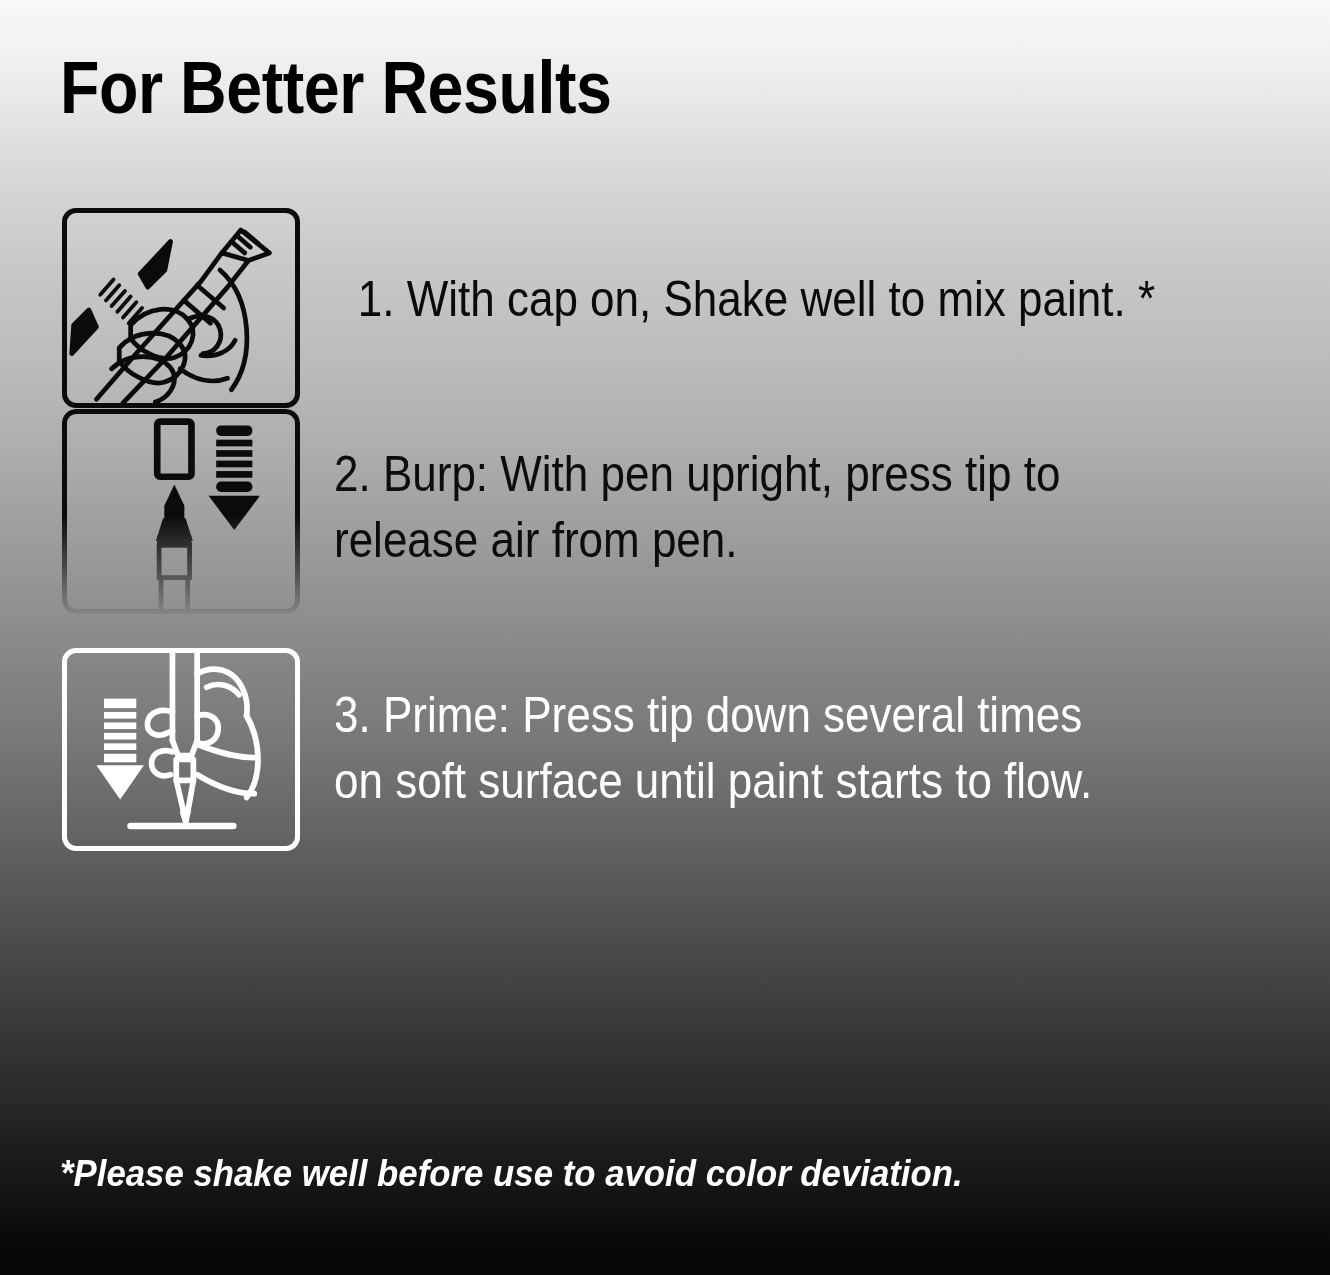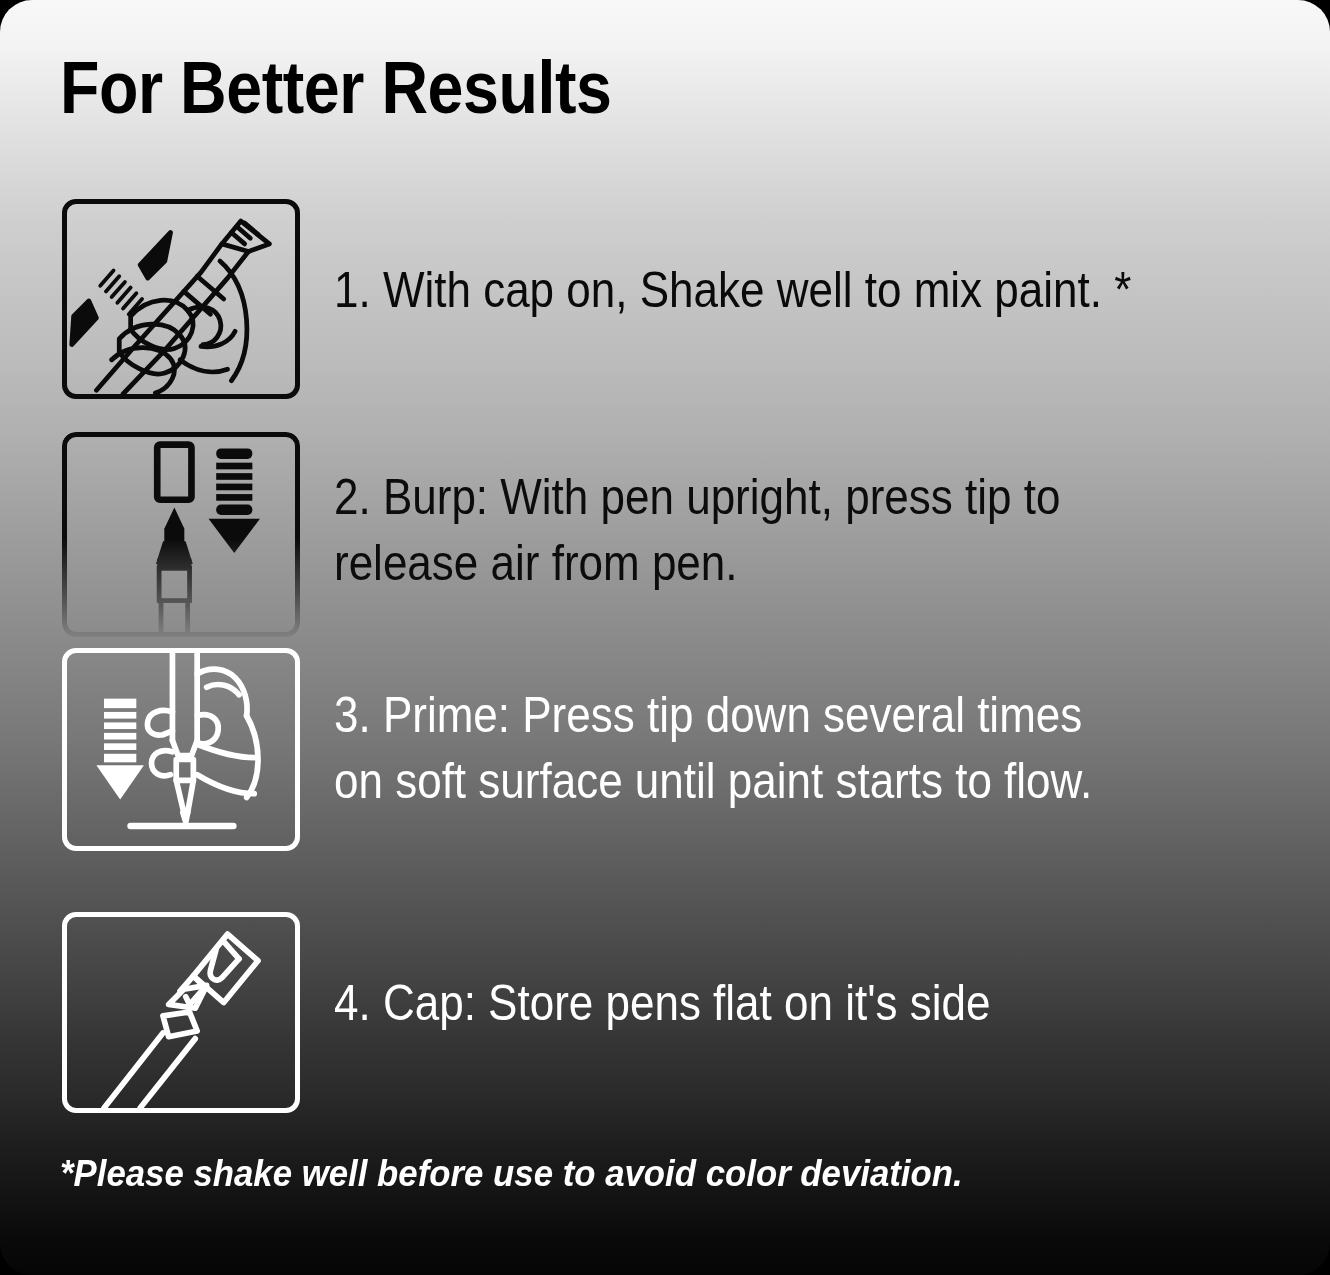--- a/index.html
+++ b/index.html
@@ -29,21 +29,20 @@
         #4e4e4e 73%,
         #404040 78%,
         #343434 82%,
         #2a2a2a 86%,
         #202020 89%,
         #181818 92%,
         #101010 95%,
         #0a0a0a 97%,
         #050505 100%);
     font-family: "Liberation Sans", "DejaVu Sans", sans-serif;
-    border-radius: 32px;
     -webkit-font-smoothing: antialiased;
   }
 
   
   .title {
     position: absolute;
     left: 60px;
     top: 44px;
     font-size: 75px;
     line-height: 86px;
@@ -54,22 +53,22 @@
     transform-origin: left center;
     white-space: nowrap;
   }
 
   
   .step {
     position: absolute;
     left: 0;
     width: 1330px;
   }
-  .step-1 { top: 199px; height: 200px; }
-  .step-2 { top: 432px; height: 205px; }
+  .step-1 { top: 208px; height: 200px; text-align: center; }
+  .step-2 { top: 409px; height: 205px; }
   .step-3 { top: 648px; height: 203px; }
   .step-4 { top: 912px; height: 201px; }
 
   .icon-box {
     position: absolute;
     left: 62px;
     top: 0;
     width: 238px;
     height: 100%;
     box-sizing: border-box;
@@ -251,42 +250,16 @@
             <path d="M 136,96 C 156,104 176,110 196,110"></path>
             <path d="M 136,128 C 156,140 176,148 196,148"></path>
           </g>
         </svg>
       </div>
     </div>
     <div class="step-text">3. Prime: Press tip down several times
 on soft surface until paint starts to flow.</div>
   </div>
 
-  <div class="step step-4">
-    <div class="icon-box light-border">
-      <div class="art">
-        <svg viewBox="0 0 238 201" preserveAspectRatio="xMidYMid meet">
-          <g fill="none" stroke="#ffffff" stroke-width="6" stroke-linejoin="round" stroke-linecap="round">
-
-            <polygon points="132,62 168,18 200,46 164,90"></polygon>
-
-            <path d="M 156,34 L 150,56 C 148,64 156,70 162,64 L 180,44"></path>
-            <path d="M 164,26 L 180,44"></path>
-
-            <path d="M 118,78 L 132,62 L 144,74 L 130,90"></path>
-            <path d="M 124,84 L 128,92"></path>
-
-            <path d="M 106,92 L 122,76 L 146,72 L 134,96 Z"></path>
-
-            <polygon points="100,104 128,100 136,120 106,126"></polygon>
-
-            <path d="M 100,122 L 38,201"></path>
-            <path d="M 134,128 L 76,201"></path>
-          </g>
-        </svg>
-      </div>
-    </div>
-    <div class="step-text">4. Cap: Store pens flat on it's side</div>
-  </div>
 
   <div class="footnote">*Please shake well before use to avoid color deviation.</div>
 
 </div>
 
 </body></html>

